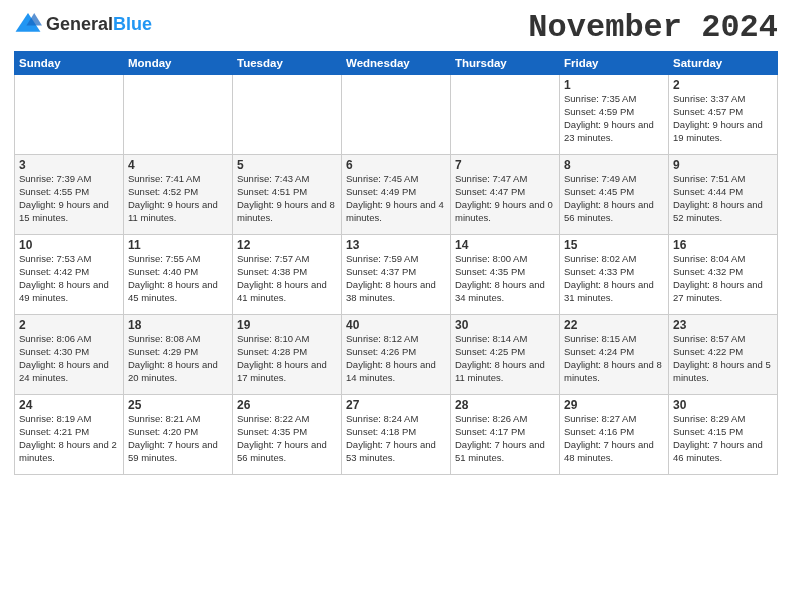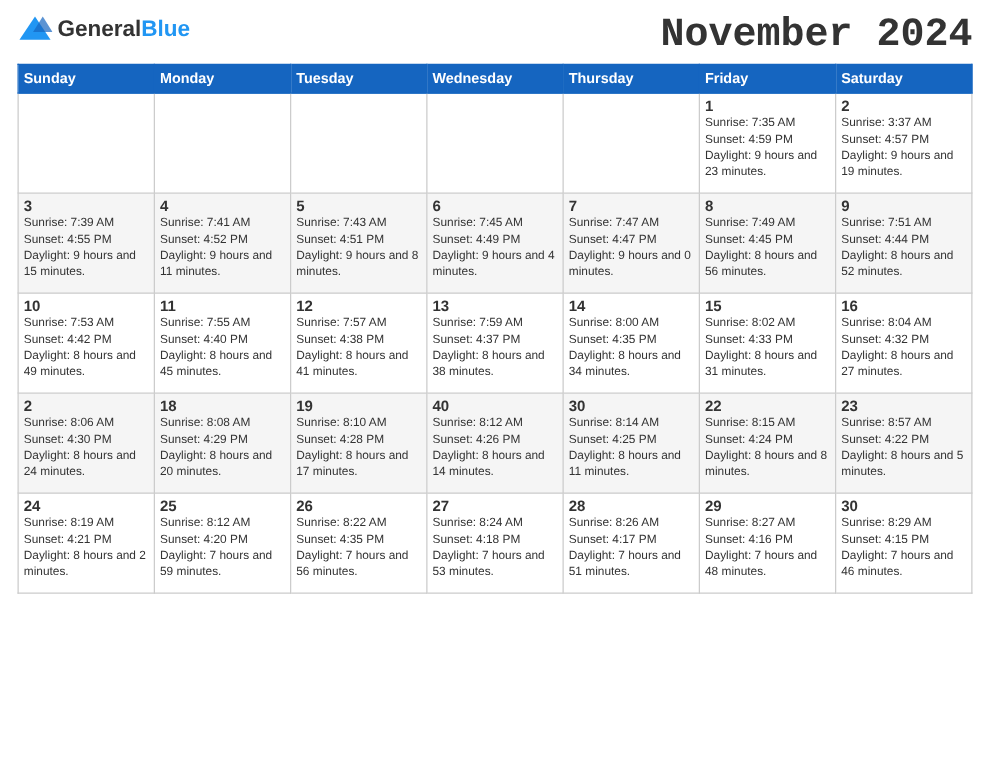--- a/index.html
+++ b/index.html
@@ -307,21 +307,21 @@
         <tr>
           <td>
             <span class="day-number">24</span>
             <div class="day-info">Sunrise: 8:19 AM
 Sunset: 4:21 PM
 Daylight: 8 hours
 and 2 minutes.</div>
           </td>
           <td>
             <span class="day-number">25</span>
-            <div class="day-info">Sunrise: 8:12 AM
+            <div class="day-info">Sunrise: 8:21 AM
 Sunset: 4:20 PM
 Daylight: 7 hours
 and 59 minutes.</div>
           </td>
           <td>
             <span class="day-number">26</span>
             <div class="day-info">Sunrise: 8:22 AM
 Sunset: 4:35 PM
 Daylight: 7 hours
 and 56 minutes.</div>

